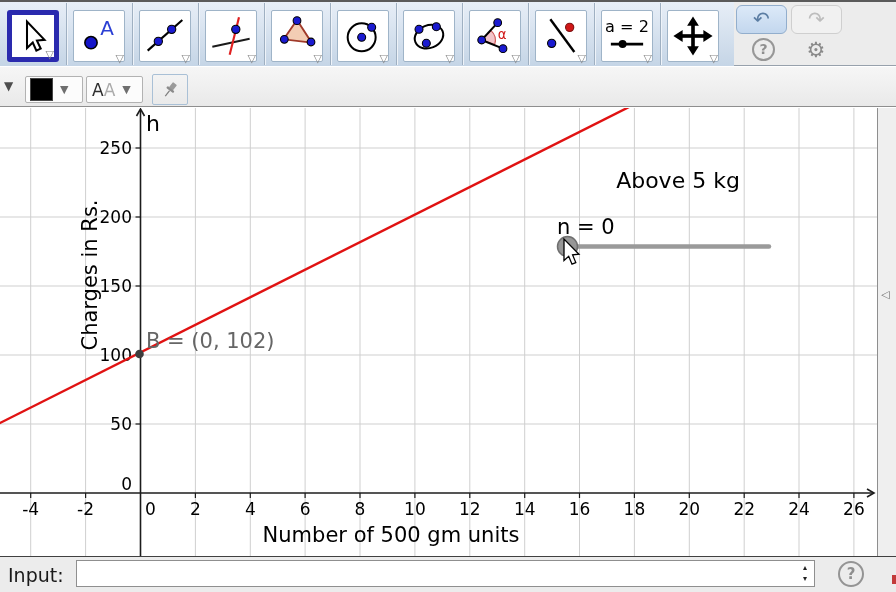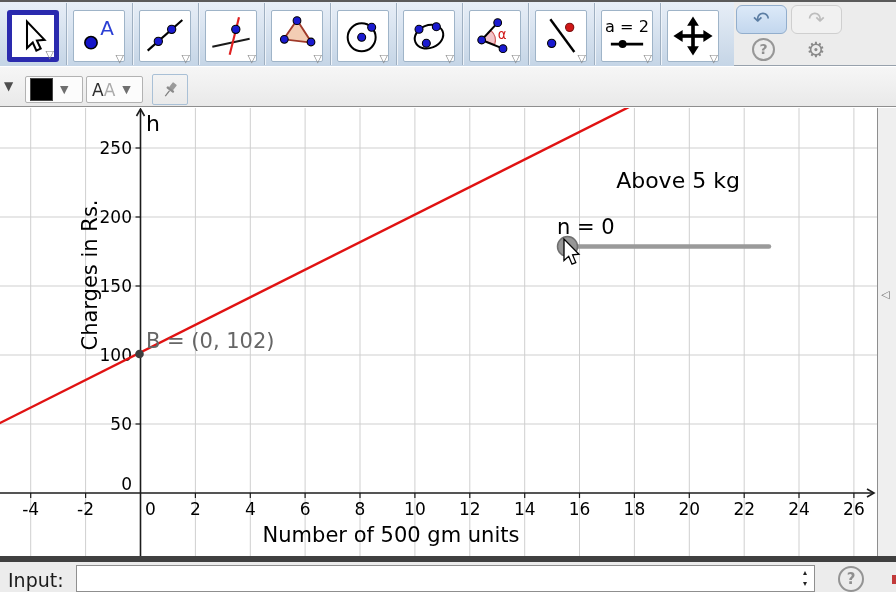--- a/index.html
+++ b/index.html
@@ -46,21 +46,21 @@
   #graphics{position:absolute;left:0;top:108px;width:877px;height:448px;background:#fff;}
   #graphics svg{display:block;}
 
   
   #side-strip{position:absolute;left:877px;top:108px;width:19px;height:448px;
               background:#efefef;border-left:1px solid #8e8e8e;box-sizing:border-box;}
   #side-strip .arr{position:absolute;left:3px;top:180px;font-size:11px;color:#6f6f6f;cursor:pointer;}
 
   
   #inputbar{position:absolute;left:0;top:556px;width:896px;height:36px;background:#ececec;
-            border-top:6px solid #404040;box-sizing:border-box;}
+            border-top:1px solid #404040;box-sizing:border-box;}
   #input-label{position:absolute;left:8px;top:7px;font-size:19px;color:#1a1a1a;}
   #input-wrap{position:absolute;left:76px;top:3px;width:739px;height:27px;background:#fff;
               border:1px solid #8f8f8f;box-sizing:border-box;}
   #input-field{position:absolute;left:2px;top:1px;width:710px;height:22px;border:none;outline:none;
                font-size:16px;font-family:"DejaVu Sans","Liberation Sans",sans-serif;}
   #spinner{position:absolute;right:3px;top:1px;width:12px;height:24px;font-size:8px;line-height:11px;
            color:#222;text-align:center;cursor:pointer;}
   #input-help{position:absolute;left:838px;top:4px;width:22px;height:22px;border:2px solid #949494;
               border-radius:50%;color:#8f8f8f;font-size:15px;font-weight:bold;text-align:center;
               line-height:22px;box-sizing:content-box;cursor:pointer;}

